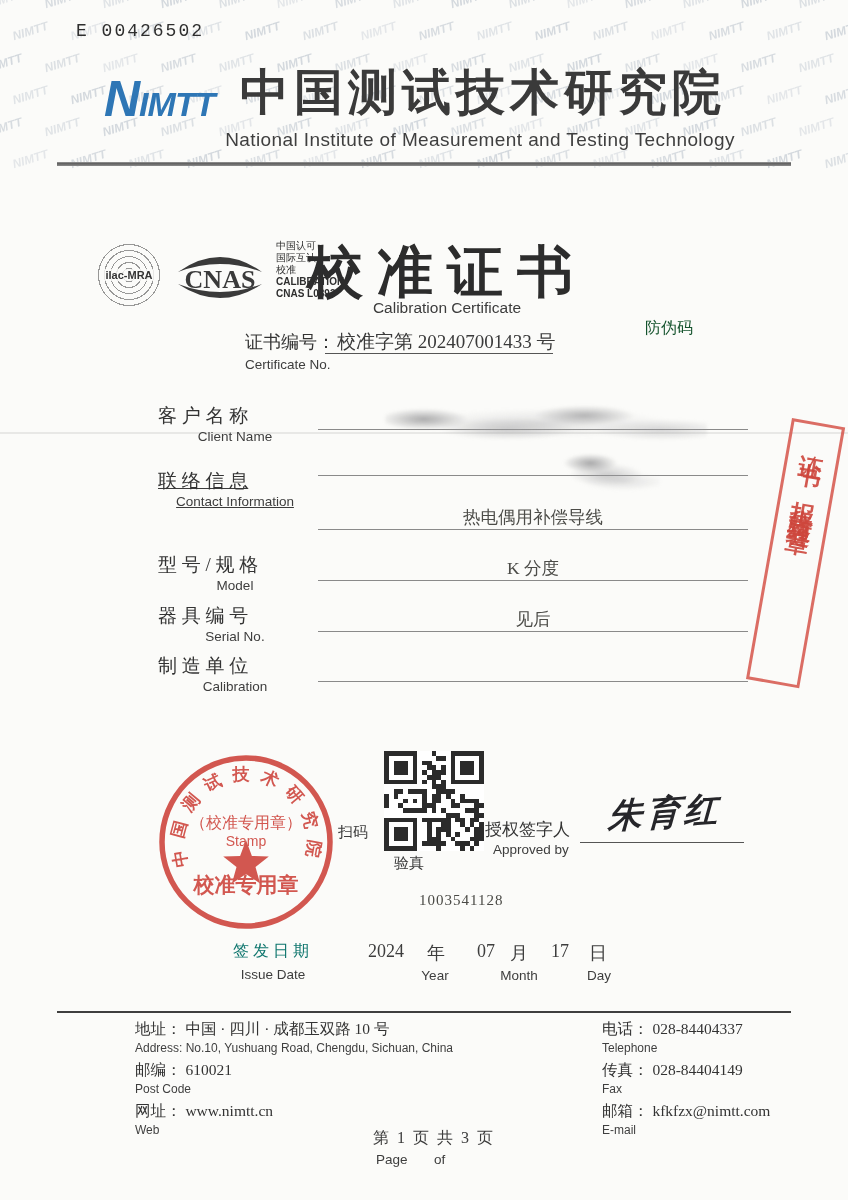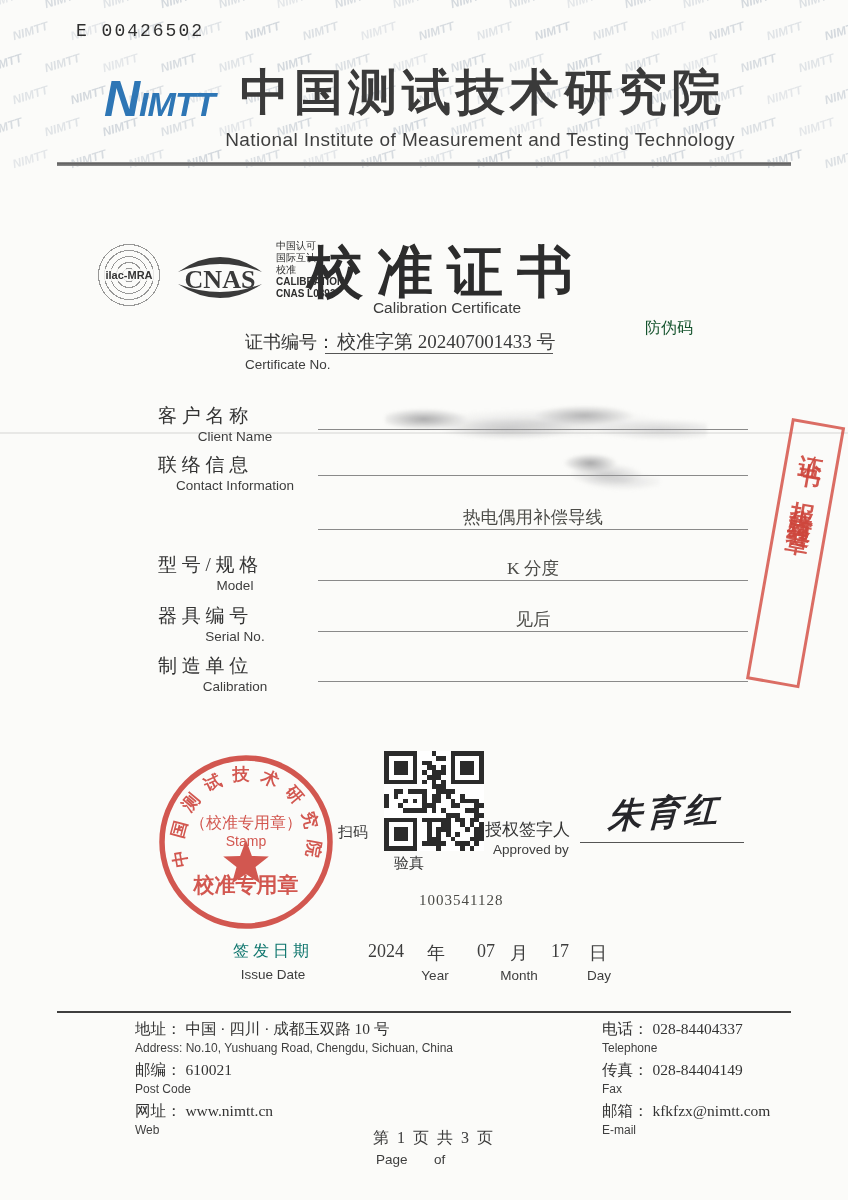--- a/index.html
+++ b/index.html
@@ -210,21 +210,21 @@
 
   <div class="abs scanline" style="left:0;top:432px;width:848px;height:2px;"></div>
 
   <div class="abs" style="left:158px;top:403px;">
     <div class="frow-cn">客 户 名 称</div>
     <div class="frow-en" style="width:154px;">Client Name</div>
   </div>
   <div class="abs fline" style="left:318px;top:403px;height:26px;"></div>
   <div class="abs blob blob1" style="left:385px;top:400px;width:322px;height:48px;"></div>
 
-  <div class="abs" style="left:158px;top:452px;">
+  <div class="abs" style="left:158px;top:468px;text-decoration:underline;">
     <div class="frow-cn">联 络 信 息</div>
     <div class="frow-en" style="width:154px;">Contact Information</div>
   </div>
   <div class="abs fline" style="left:318px;top:452px;height:23px;"></div>
   <div class="abs blob blob2" style="left:540px;top:447px;width:120px;height:46px;"></div>
 
   <div class="abs fval" style="left:318px;top:505px;">热电偶用补偿导线</div>
   <div class="abs fline" style="left:318px;top:502px;height:27px;"></div>
 
   <div class="abs" style="left:158px;top:552px;">

